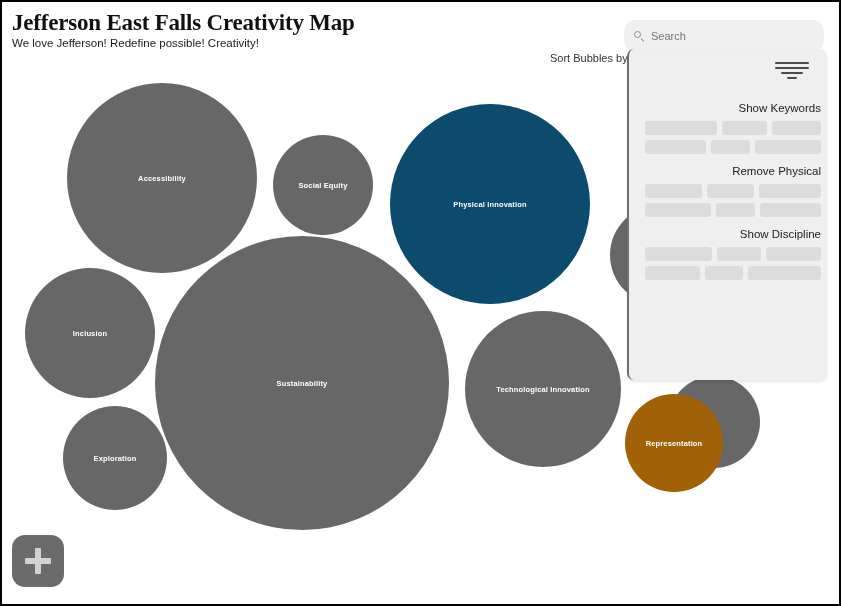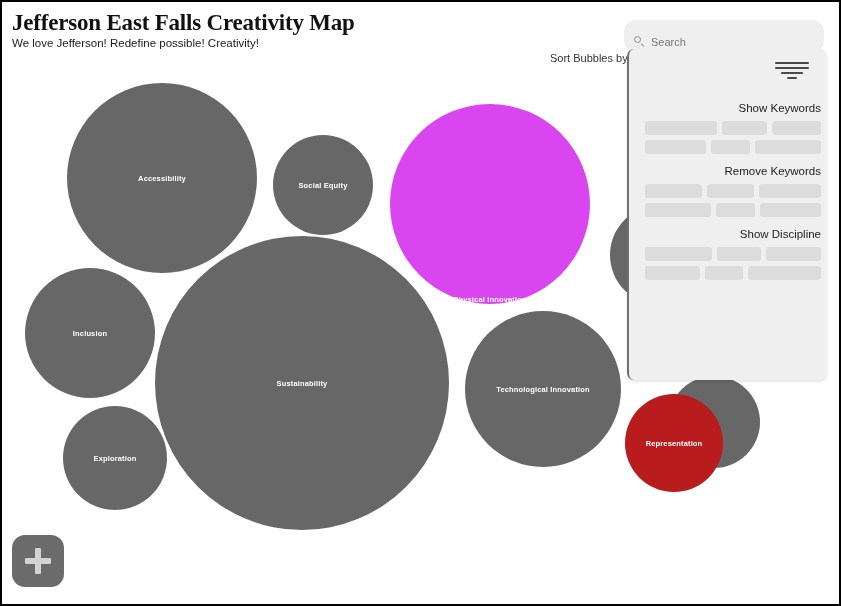--- a/index.html
+++ b/index.html
@@ -48,21 +48,22 @@
   
   #search-bar {
     position: absolute;
     left: 622px;
     top: 18px;
     width: 200px;
     height: 32px;
     background: #efefef;
     border-radius: 12px;
     display: flex;
-    padding: 16px 10px;
+    align-items: center;
+    padding: 0 10px;
     box-sizing: border-box;
   }
   #search-bar .mag {
     width: 11px;
     height: 11px;
     position: relative;
     flex: 0 0 auto;
     margin-right: 6px;
   }
   #search-bar .mag::before {
@@ -226,42 +227,42 @@
     <div class="subtitle-line">We love Jefferson! Redefine possible! Creativity!</div>
   </div>
 
   <div id="bubble-canvas">
       <div class="bubble" style="left: 65px; top: 81px; width: 190px; height: 190px; background: rgb(103, 103, 103);">
         <span class="bubble-label">Accessibility</span>
       </div>
       <div class="bubble" style="left: 271px; top: 133px; width: 100px; height: 100px; background: rgb(103, 103, 103);">
         <span class="bubble-label">Social Equity</span>
       </div>
-      <div class="bubble" style="left: 388px; top: 102px; width: 200px; height: 200px; background: #d946ef; align-items: flex-end;">
+      <div class="bubble" style="left: 388px; top: 102px; width: 200px; height: 200px; background: #0c4a6e;">
         <span class="bubble-label">Physical Innovation</span>
       </div>
       <div class="bubble" style="left: 608px; top: 203px; width: 100px; height: 100px; background: rgb(103, 103, 103);">
         <span class="bubble-label"></span>
       </div>
       <div class="bubble" style="left: 23px; top: 266px; width: 130px; height: 130px; background: rgb(103, 103, 103);">
         <span class="bubble-label">Inclusion</span>
       </div>
       <div class="bubble" style="left: 153px; top: 234px; width: 294px; height: 294px; background: rgb(103, 103, 103);">
         <span class="bubble-label">Sustainability</span>
       </div>
       <div class="bubble" style="left: 463px; top: 309px; width: 156px; height: 156px; background: rgb(103, 103, 103);">
         <span class="bubble-label">Technological Innovation</span>
       </div>
       <div class="bubble" style="left: 666px; top: 374px; width: 92px; height: 92px; background: rgb(103, 103, 103);">
         <span class="bubble-label"></span>
       </div>
       <div class="bubble" style="left: 61px; top: 404px; width: 104px; height: 104px; background: rgb(103, 103, 103);">
         <span class="bubble-label">Exploration</span>
       </div>
-      <div class="bubble" style="left: 623px; top: 392px; width: 98px; height: 98px; background: #b91c1c;">
+      <div class="bubble" style="left: 623px; top: 392px; width: 98px; height: 98px; background: #a16207;">
         <span class="bubble-label">Representation</span>
       </div>
     </div>
 
   <div id="search-bar">
     <span class="mag"></span>
     <span id="search-placeholder">Search</span>
   </div>
 
   <div id="sort-label">Sort Bubbles by:</div>
@@ -280,21 +281,21 @@
           <div class="chip" style="background: rgb(220, 220, 220); width: 46px;"></div>
           <div class="chip" style="background: rgb(220, 220, 220); width: 50px;"></div>
         </div>
         <div class="chip-row">
           <div class="chip" style="background: rgb(220, 220, 220); width: 62px;"></div>
           <div class="chip" style="background: rgb(220, 220, 220); width: 40px;"></div>
           <div class="chip" style="background: rgb(220, 220, 220); width: 68px;"></div>
         </div>
       </div>
     <div class="filter-section" id="section-1">
-        <div class="section-title">Remove Keywords</div>
+        <div class="section-title">Remove Physical</div>
         <div class="chip-row">
           <div class="chip" style="background: rgb(220, 220, 220); width: 58px;"></div>
           <div class="chip" style="background: rgb(220, 220, 220); width: 48px;"></div>
           <div class="chip" style="background: rgb(220, 220, 220); width: 64px;"></div>
         </div>
         <div class="chip-row">
           <div class="chip" style="background: rgb(220, 220, 220); width: 68px;"></div>
           <div class="chip" style="background: rgb(220, 220, 220); width: 40px;"></div>
           <div class="chip" style="background: rgb(220, 220, 220); width: 62px;"></div>
         </div>

